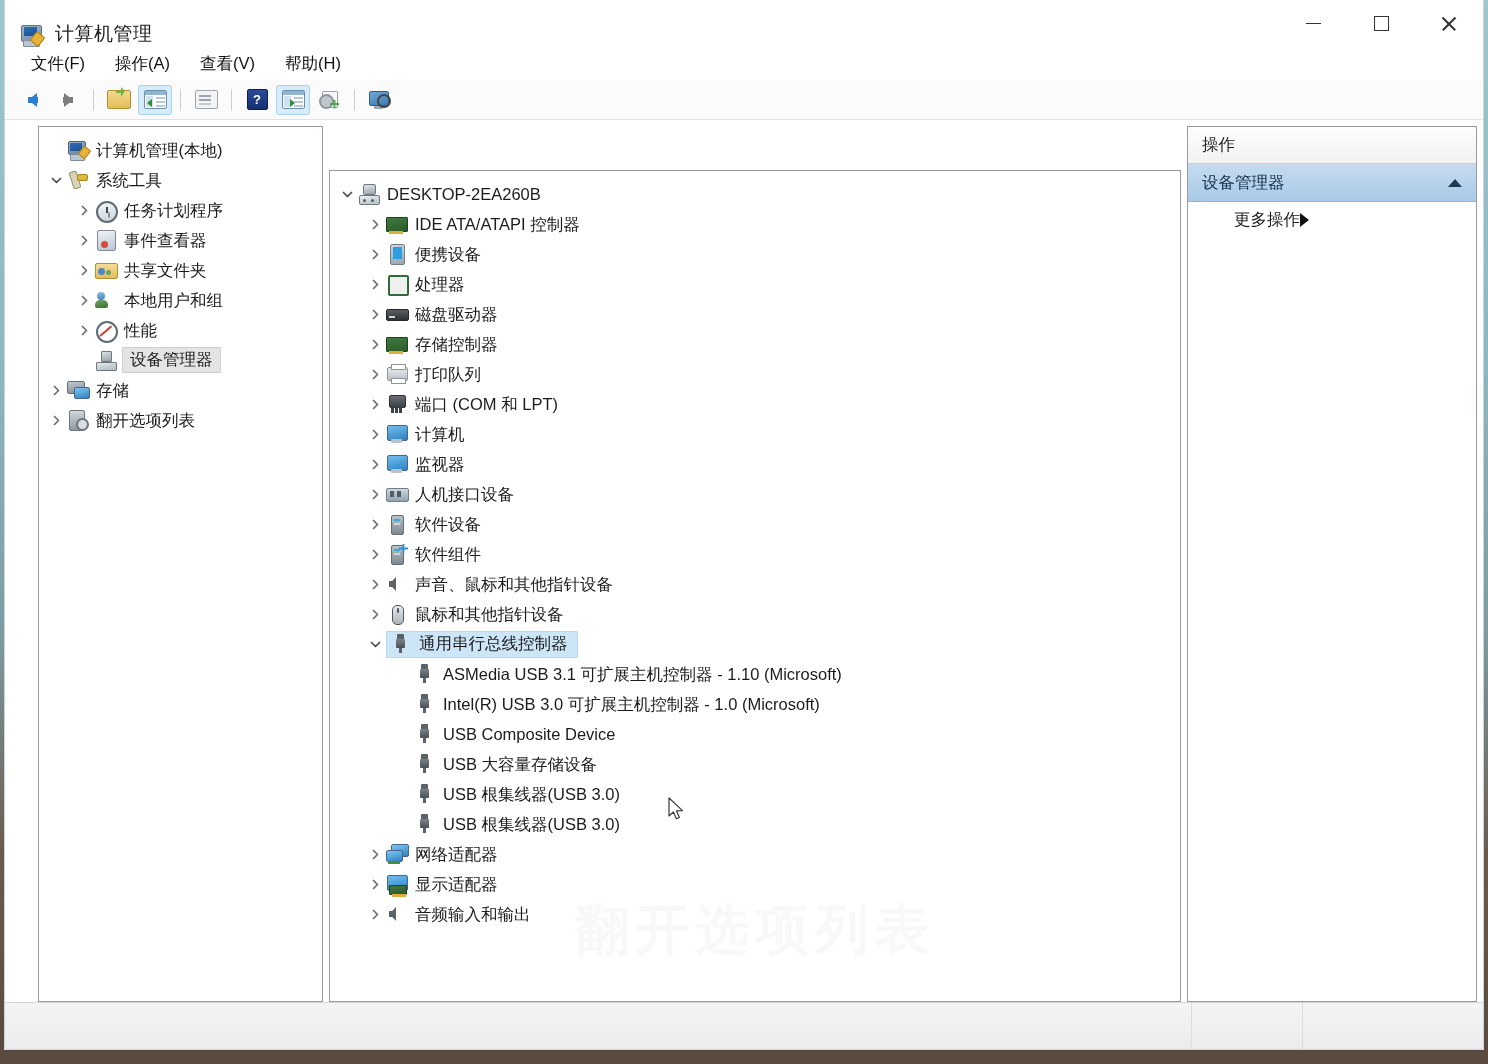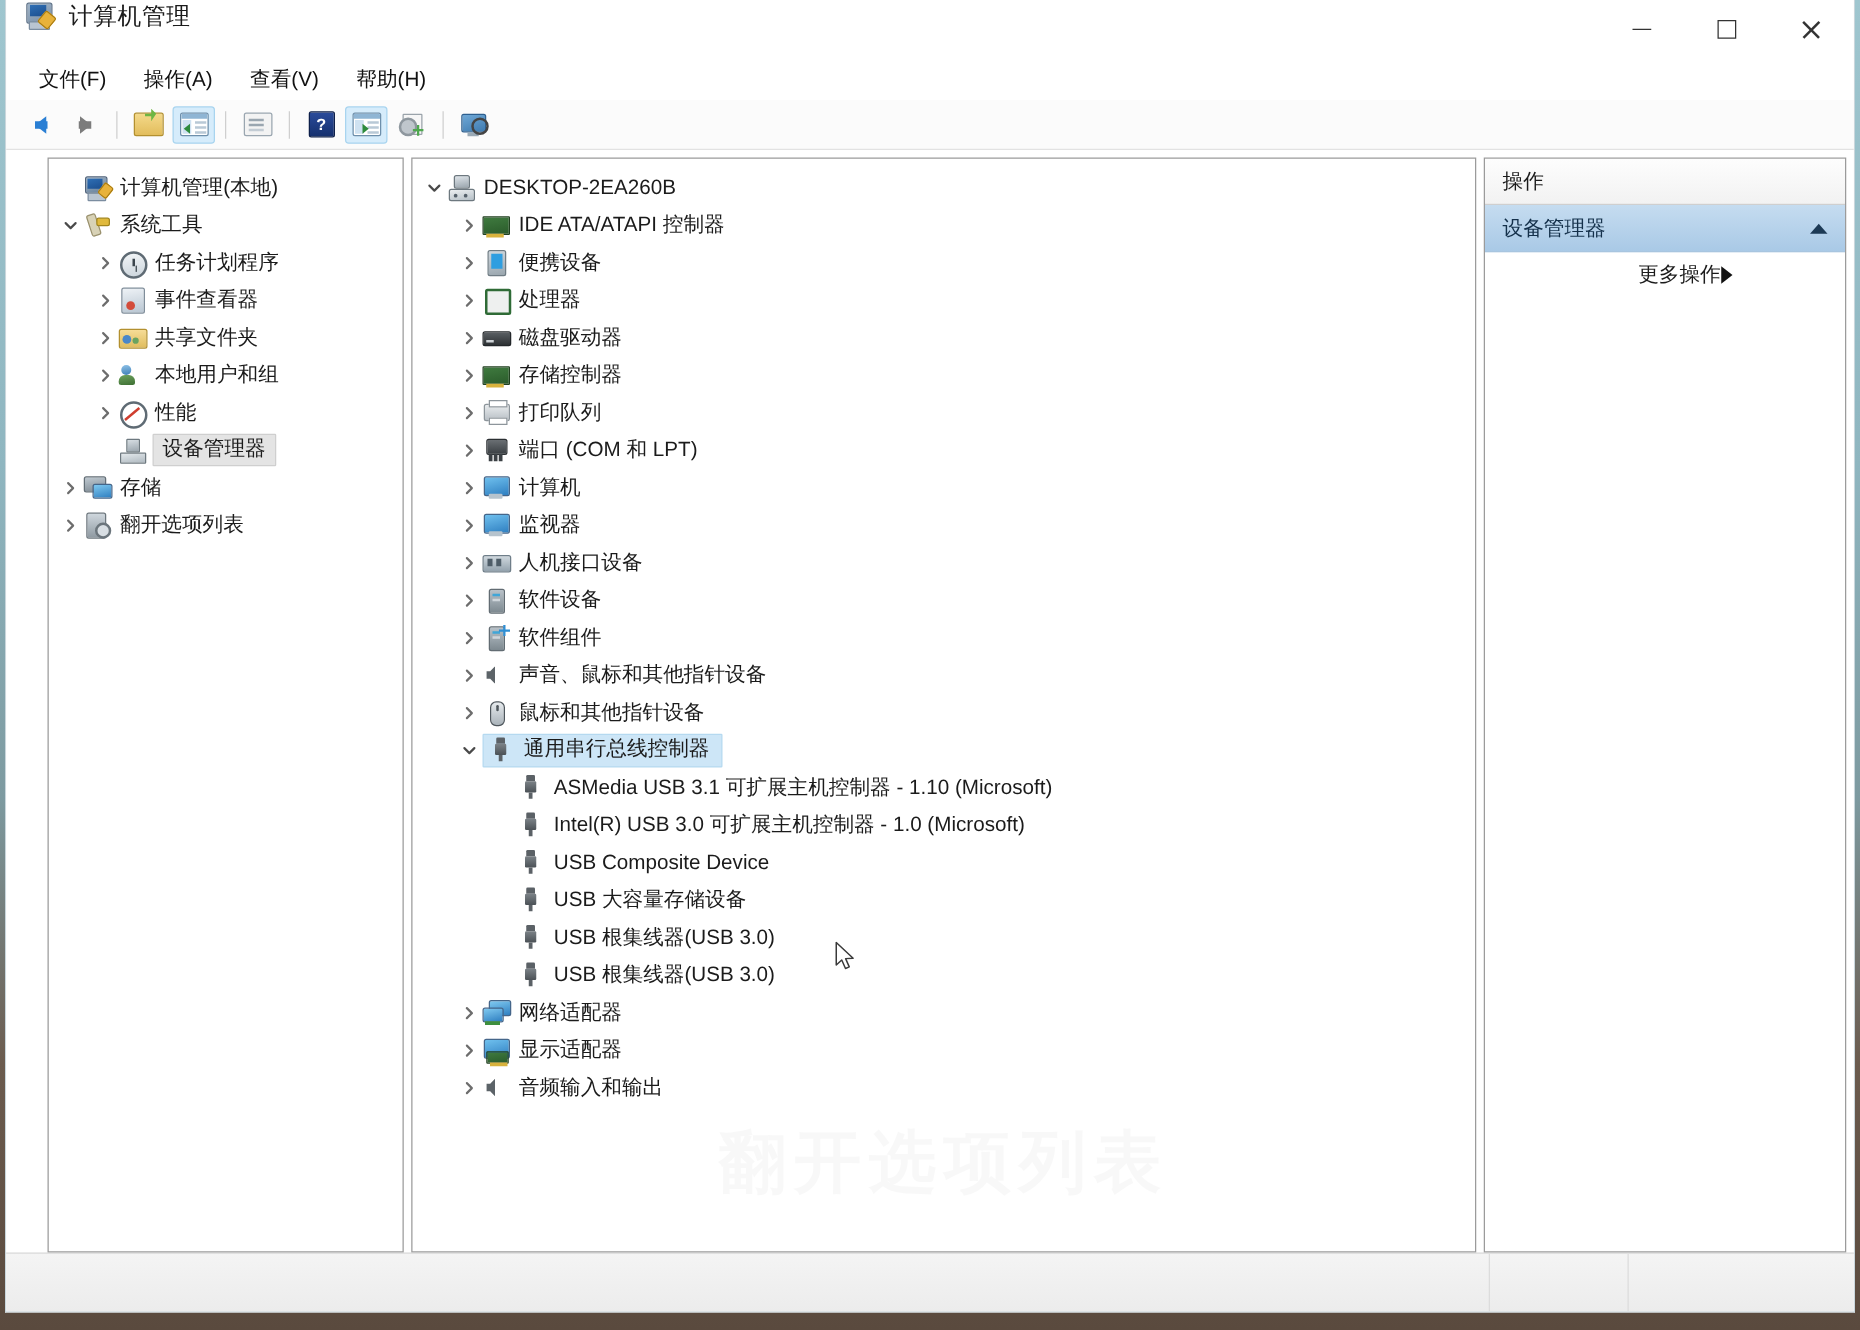--- a/index.html
+++ b/index.html
@@ -18,21 +18,21 @@
   .window{
     position:absolute;left:4px;top:0;width:1480px;height:1050px;
     background:#ffffff;
     border:1px solid #c9d6dc;
     border-top:none;
     box-sizing:border-box;
     display:flex;flex-direction:column;
   }
   
   .titlebar{
-    height:47px;flex:none;display:flex;align-items:flex-start;
+    height:47px;flex:none;display:flex;align-items:flex-end;
     background:#ffffff;position:relative;
   }
   .title-icon{
     width:24px;height:24px;margin-left:16px;margin-right:10px;flex:none;position:relative;
   }
   .title-icon .mon{
     position:absolute;left:0;top:2px;width:19px;height:15px;
     background:linear-gradient(160deg,#9fb4c9,#7b90a7);
     border:1px solid #5d7187;border-radius:2px;
   }
@@ -122,21 +122,21 @@
                border:1px solid #2d5f8f;border-radius:2px;}
   .ic-scan .st{position:absolute;left:5px;bottom:0;width:9px;height:3px;background:#9aa9b5;}
   .ic-scan .gl{position:absolute;right:0;bottom:1px;width:10px;height:10px;border:2px solid #444;border-radius:50%;background:transparent;}
 
   
   .content{flex:1;display:flex;padding:6px 6px 0 6px;gap:6px;min-height:0;background:#fff;}
   .pane{
     background:#fff;border:1px solid #9b9b9b;box-sizing:border-box;overflow:hidden;position:relative;
   }
   .pane-left{width:285px;flex:none;margin-left:27px;}
-  .pane-mid{flex:1;min-width:0;}
+  .pane-mid{flex:1;min-width:0;margin-top:44px;}
   .pane-right{width:290px;flex:none;border:1px solid #9b9b9b;}
 
   
   .tree{padding:8px 0 0 0;font-size:16.5px;color:#1b1b1b;}
   .row{
     display:flex;align-items:center;height:30px;white-space:nowrap;padding-left:6px;position:relative;
   }
   .chev{
     width:22px;flex:none;display:flex;align-items:center;justify-content:center;
     color:#6d6d6d;font-size:15px;
@@ -278,21 +278,21 @@
     background:linear-gradient(180deg,#fdfdfd,#f2f2f2);
     border-bottom:1px solid #cfcfcf;
   }
   .actions-sel{
     height:37px;display:flex;align-items:center;justify-content:space-between;padding:0 14px;
     background:linear-gradient(180deg,#c5dcf0,#a9c9e6);
     border-bottom:1px solid #93b6d6;
     font-size:16.5px;color:#14304a;
   }
   .actions-row{
-    height:36px;display:flex;align-items:center;justify-content:center;padding:0 14px 0 46px;
+    height:36px;display:flex;align-items:center;justify-content:flex-start;padding:0 14px 0 46px;
     font-size:16.5px;color:#1b1b1b;background:#fff;
   }
   .tri-up{width:0;height:0;border-left:7px solid transparent;border-right:7px solid transparent;border-bottom:8px solid #1d3a55;}
   .tri-right{width:0;height:0;border-top:7px solid transparent;border-bottom:7px solid transparent;border-left:9px solid #111;}
 
   
   .watermark{
     position:absolute;left:0;right:0;bottom:34px;text-align:center;
     font-size:54px;letter-spacing:6px;color:rgba(120,120,120,0.055);
     pointer-events:none;font-weight:bold;white-space:nowrap;

